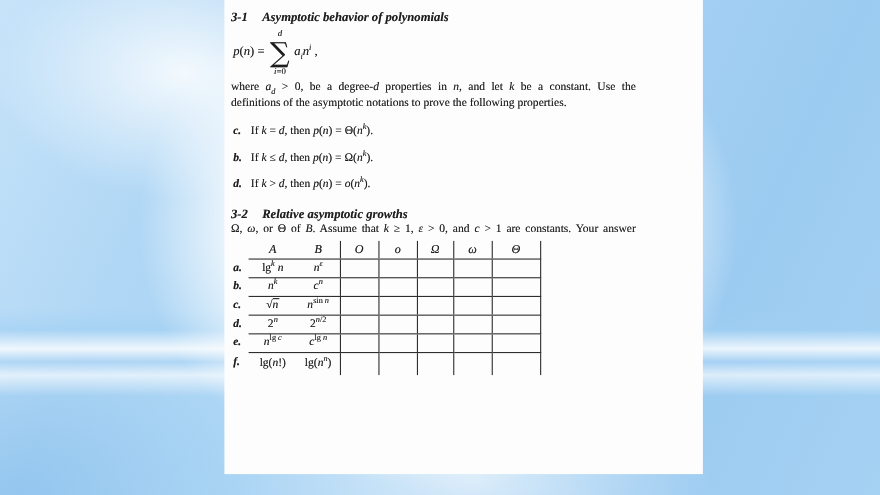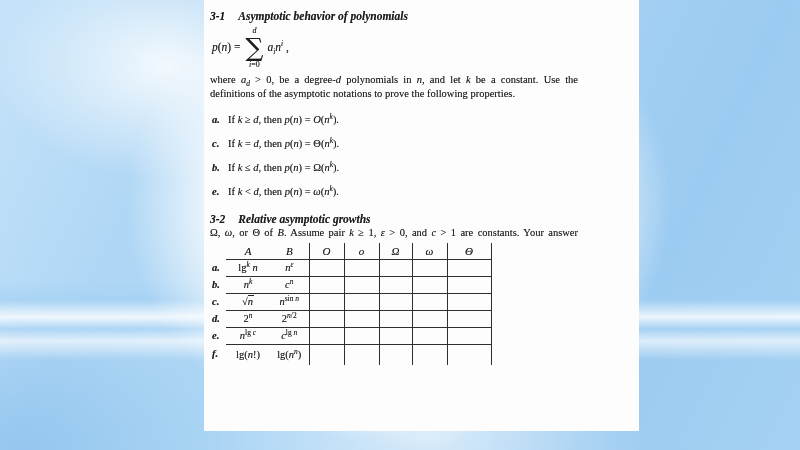--- a/index.html
+++ b/index.html
@@ -62,37 +62,36 @@
       <span><span class="it">p</span><span>(</span><span class="it">n</span><span>) = </span></span>
       <span class="sum">
         <span class="sum-top">d</span>
         <span class="sigma">∑</span>
         <span class="sum-bot"><span class="it">i</span><span>=0</span></span>
       </span>
       <span><span class="it">a</span><sub class="it">i</sub><span class="it">n</span><sup class="it">i</sup><span> ,</span></span>
     </div>
 
     <div class="para">
-      <div class="jline"><span>where </span><span class="it">a</span><sub class="it">d</sub><span> &gt; 0, be a degree-</span><span class="it">d</span><span> polynomials in </span><span class="it">n</span><span>, and let </span><span class="it">k</span><span> be a constant.  Use the</span></div>
+      <div class="jline"><span>where </span><span class="it">a</span><sub class="it">d</sub><span> &gt; 0, be a degree-</span><span class="it">d</span><span> properties in </span><span class="it">n</span><span>, and let </span><span class="it">k</span><span> be a constant.  Use the</span></div>
       <div><span>definitions of the asymptotic notations to prove the following properties.</span></div>
     </div>
 
     <div class="items">
-      <div class="item"><span class="ilabel">a.</span><span><span>If </span><span class="it">k</span><span> ≥ </span><span class="it">d</span><span>, then </span><span class="it">p</span><span>(</span><span class="it">n</span><span>) = </span><span class="it">O</span><span>(</span><span class="it">n</span><sup class="it">k</sup><span>).</span></span></div>
       <div class="item"><span class="ilabel">c.</span><span><span>If </span><span class="it">k</span><span> = </span><span class="it">d</span><span>, then </span><span class="it">p</span><span>(</span><span class="it">n</span><span>) = </span><span>Θ</span><span>(</span><span class="it">n</span><sup class="it">k</sup><span>).</span></span></div>
       <div class="item"><span class="ilabel">b.</span><span><span>If </span><span class="it">k</span><span> ≤ </span><span class="it">d</span><span>, then </span><span class="it">p</span><span>(</span><span class="it">n</span><span>) = </span><span>Ω</span><span>(</span><span class="it">n</span><sup class="it">k</sup><span>).</span></span></div>
-      <div class="item"><span class="ilabel">e.</span><span><span>If </span><span class="it">k</span><span> &lt; </span><span class="it">d</span><span>, then </span><span class="it">p</span><span>(</span><span class="it">n</span><span>) = </span><span class="it">ω</span><span>(</span><span class="it">n</span><sup class="it">k</sup><span>).</span></span></div>
+      <div class="item"><span class="ilabel">d.</span><span><span>If </span><span class="it">k</span><span> &gt; </span><span class="it">d</span><span>, then </span><span class="it">p</span><span>(</span><span class="it">n</span><span>) = </span><span class="it">o</span><span>(</span><span class="it">n</span><sup class="it">k</sup><span>).</span></span></div>
     </div>
 
     <div class="hline sec2">
       <span class="hnum">3-2</span><span>Relative asymptotic growths</span>
     </div>
 
     <div class="para">
-      <div class="jline"><span>Ω, </span><span class="it">ω</span><span>, or Θ of </span><span class="it">B</span><span>. Assume pair </span><span class="it">k</span><span> ≥ 1, </span><span class="it">ε</span><span> &gt; 0, and </span><span class="it">c</span><span> &gt; 1 are constants.  Your answer</span></div>
+      <div class="jline"><span>Ω, </span><span class="it">ω</span><span>, or Θ of </span><span class="it">B</span><span>. Assume that </span><span class="it">k</span><span> ≥ 1, </span><span class="it">ε</span><span> &gt; 0, and </span><span class="it">c</span><span> &gt; 1 are constants.  Your answer</span></div>
     </div>
 
     <table class="tbl">
       <colgroup>
         <col style="width:15px">
           <col style="width:44px">
           <col style="width:39px">
         <col style="width:35px">
           <col style="width:35px">
           <col style="width:33px">

